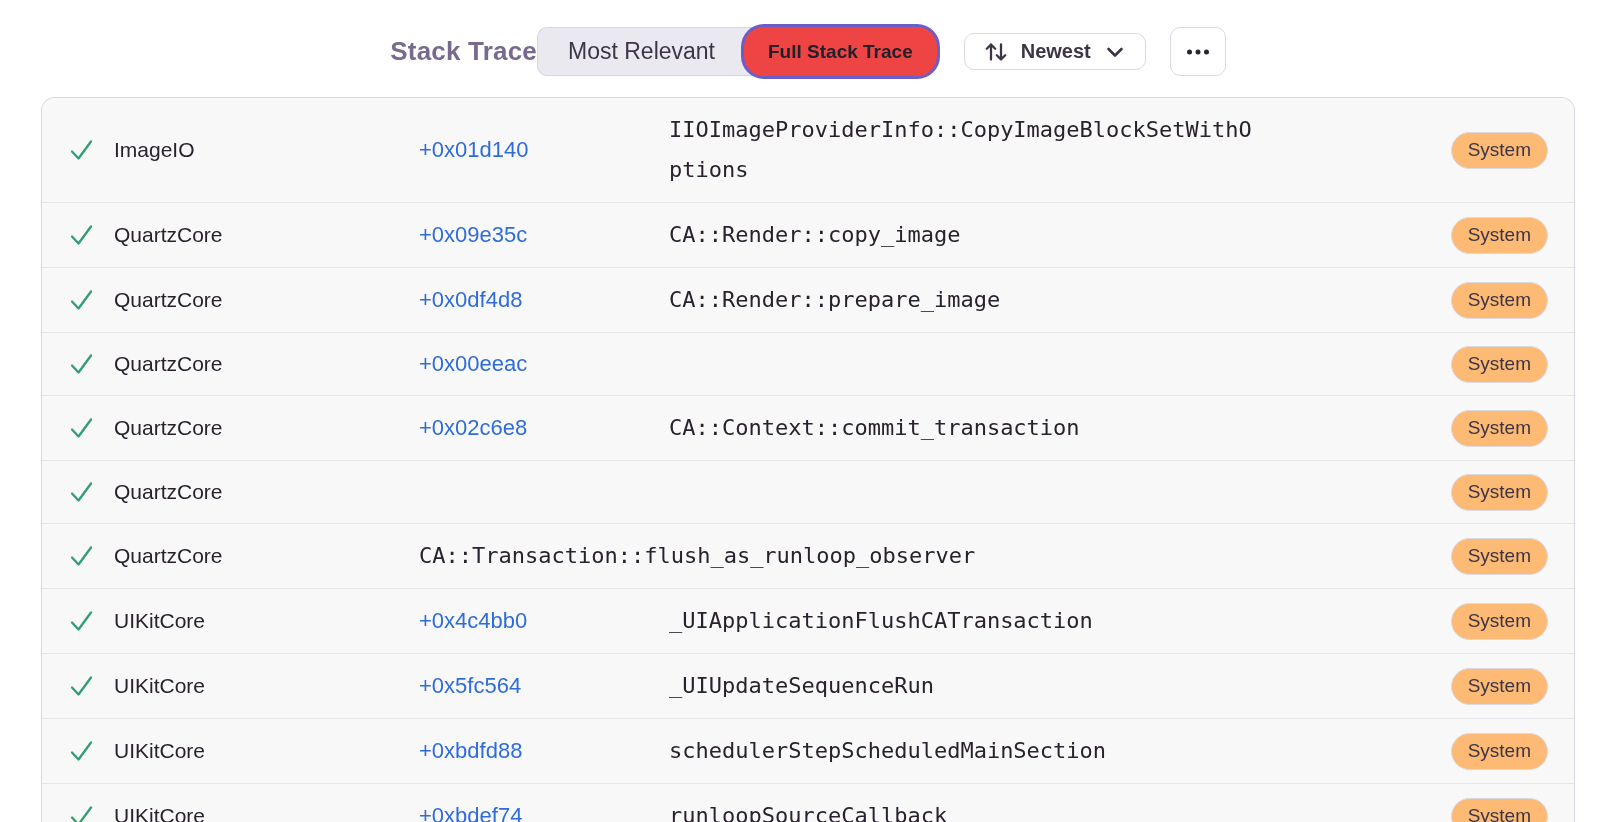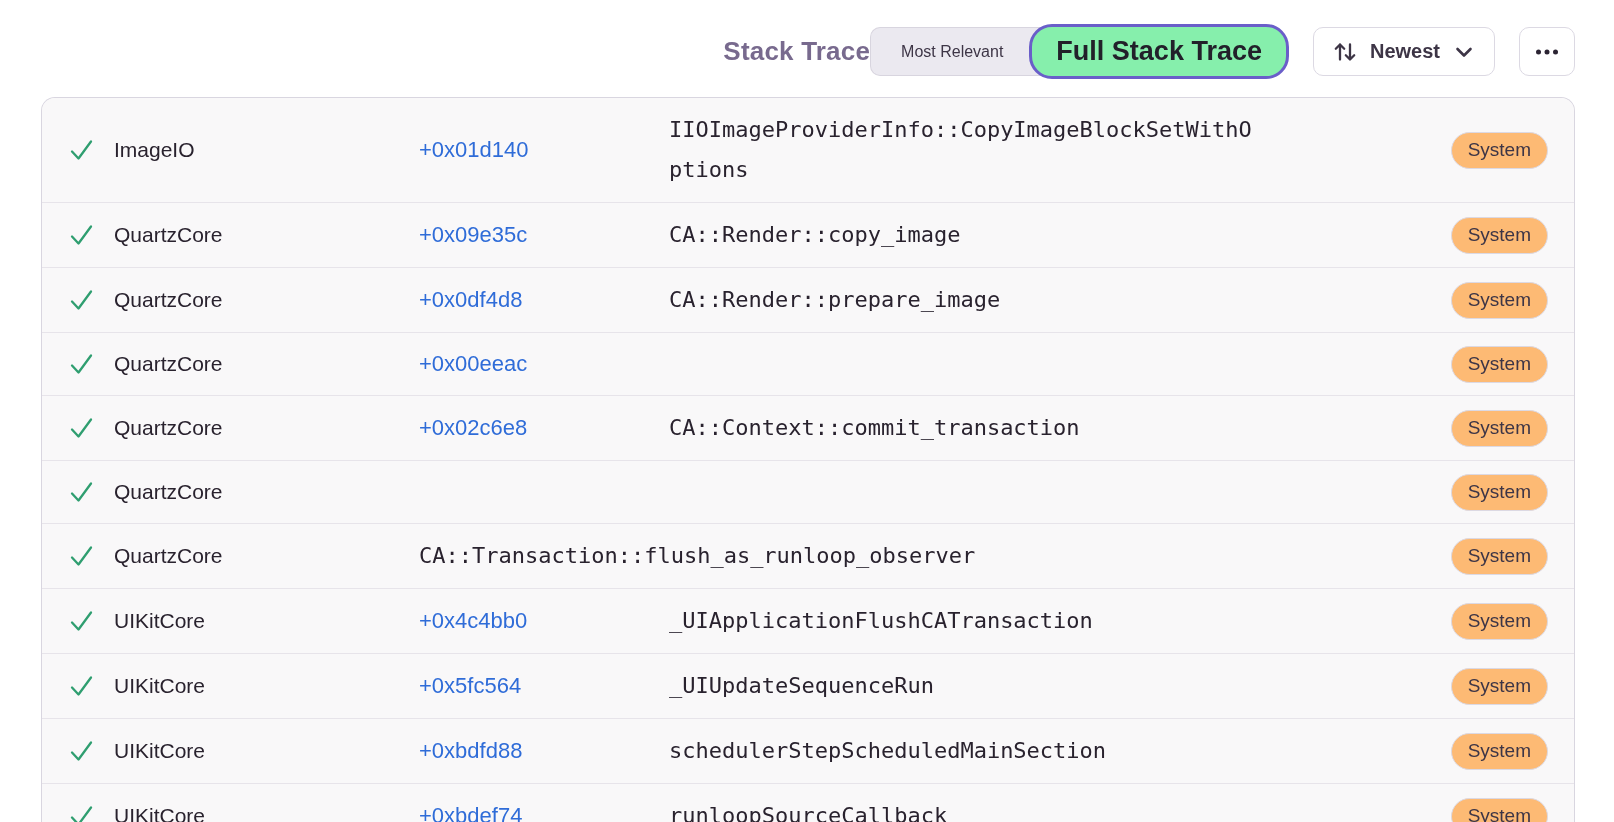--- a/index.html
+++ b/index.html
@@ -7,37 +7,37 @@
     --text:#29222e; --label:#3d3546; --row-bg:#f9f8f9; --divider:#e7e4ea;
     --border:#dcd9e3; --segment-bg:#ebe9f0;
   }
   *{box-sizing:border-box;}
   html,body{margin:0;padding:0;}
   body{
     width:1614px;height:822px;overflow:hidden;background:#ffffff;
     font-family:"Liberation Sans",sans-serif;color:var(--text);
   }
   .wrap{padding:24px 39px 0 41px;}
-  .header{display:flex;align-items:center;justify-content:flex-end;margin-bottom:18px;}
+  .header{display:flex;align-items:center;justify-content:center;margin-bottom:18px;}
   .page-title{margin:0;font-size:26px;font-weight:700;color:var(--title);letter-spacing:.2px;}
   .controls{display:flex;align-items:center;gap:24px;}
   .segmented{display:flex;align-items:center;}
   button{font-family:"Liberation Sans",sans-serif;cursor:pointer;}
   .seg-left{
     height:49px;padding:0 40px 0 30px;background:var(--segment-bg);
     border:1px solid #d8d5df;border-right:none;border-radius:10px 0 0 10px;
-    font-size:16px;color:var(--label);
+    font-size:23px;color:var(--label);
   }
   .seg-active{
-    position:relative;z-index:2;height:55px;padding:0 24px;background:#86efac;
+    position:relative;z-index:2;height:55px;padding:0 24px;background:#ef4444;
     border:3px solid var(--accent);border-radius:23px;margin-left:-14px;
-    font-size:27px;font-weight:700;color:#22202a;
+    font-size:19px;font-weight:700;color:#22202a;
   }
   .sort-btn{
-    height:49px;padding:0 18px;background:#ffffff;border:1.5px solid var(--border);
+    height:37px;padding:0 18px;background:#ffffff;border:1.5px solid var(--border);
     border-radius:10px;display:inline-flex;align-items:center;gap:12px;
     font-size:20px;font-weight:700;color:var(--label);
   }
   .more-btn{
     width:56px;height:49px;background:#ffffff;border:1.5px solid var(--border);
     border-radius:10px;display:inline-flex;align-items:center;justify-content:center;padding:0;
   }
   .icon{display:inline-flex;align-items:center;justify-content:center;}
   .table{
     border:1.5px solid #d9d6e0;border-bottom:none;border-radius:14px 14px 0 0;

